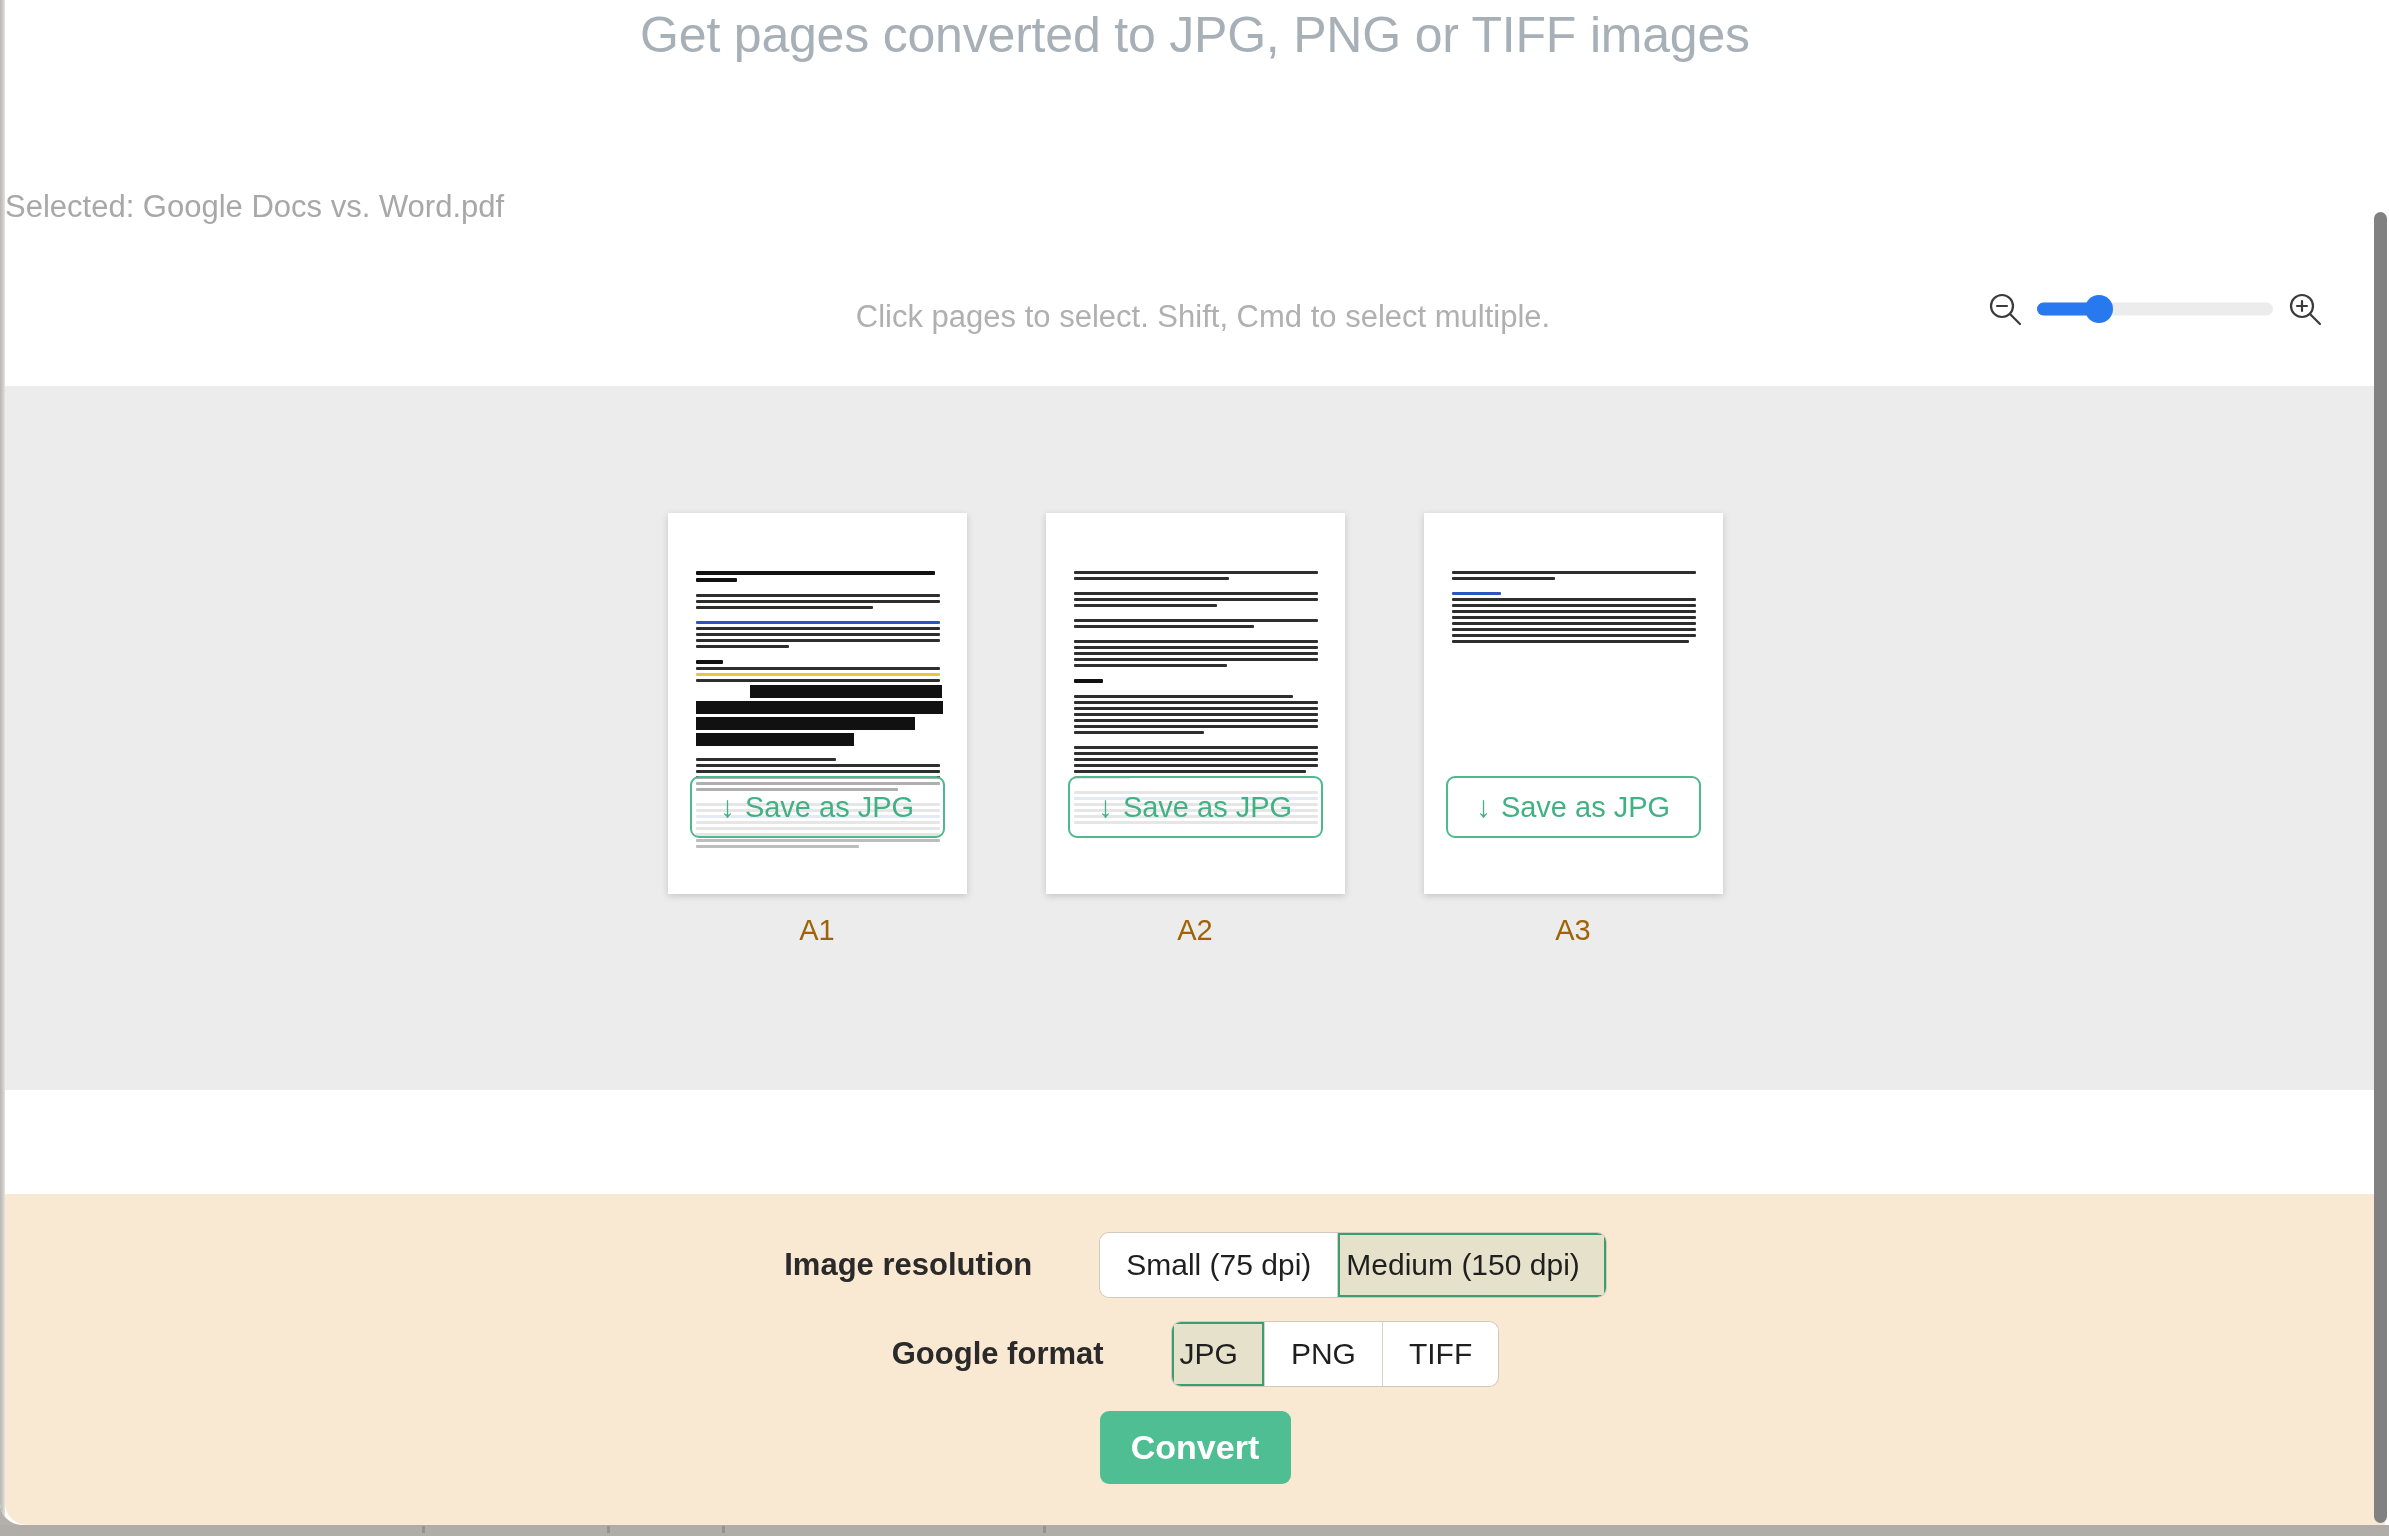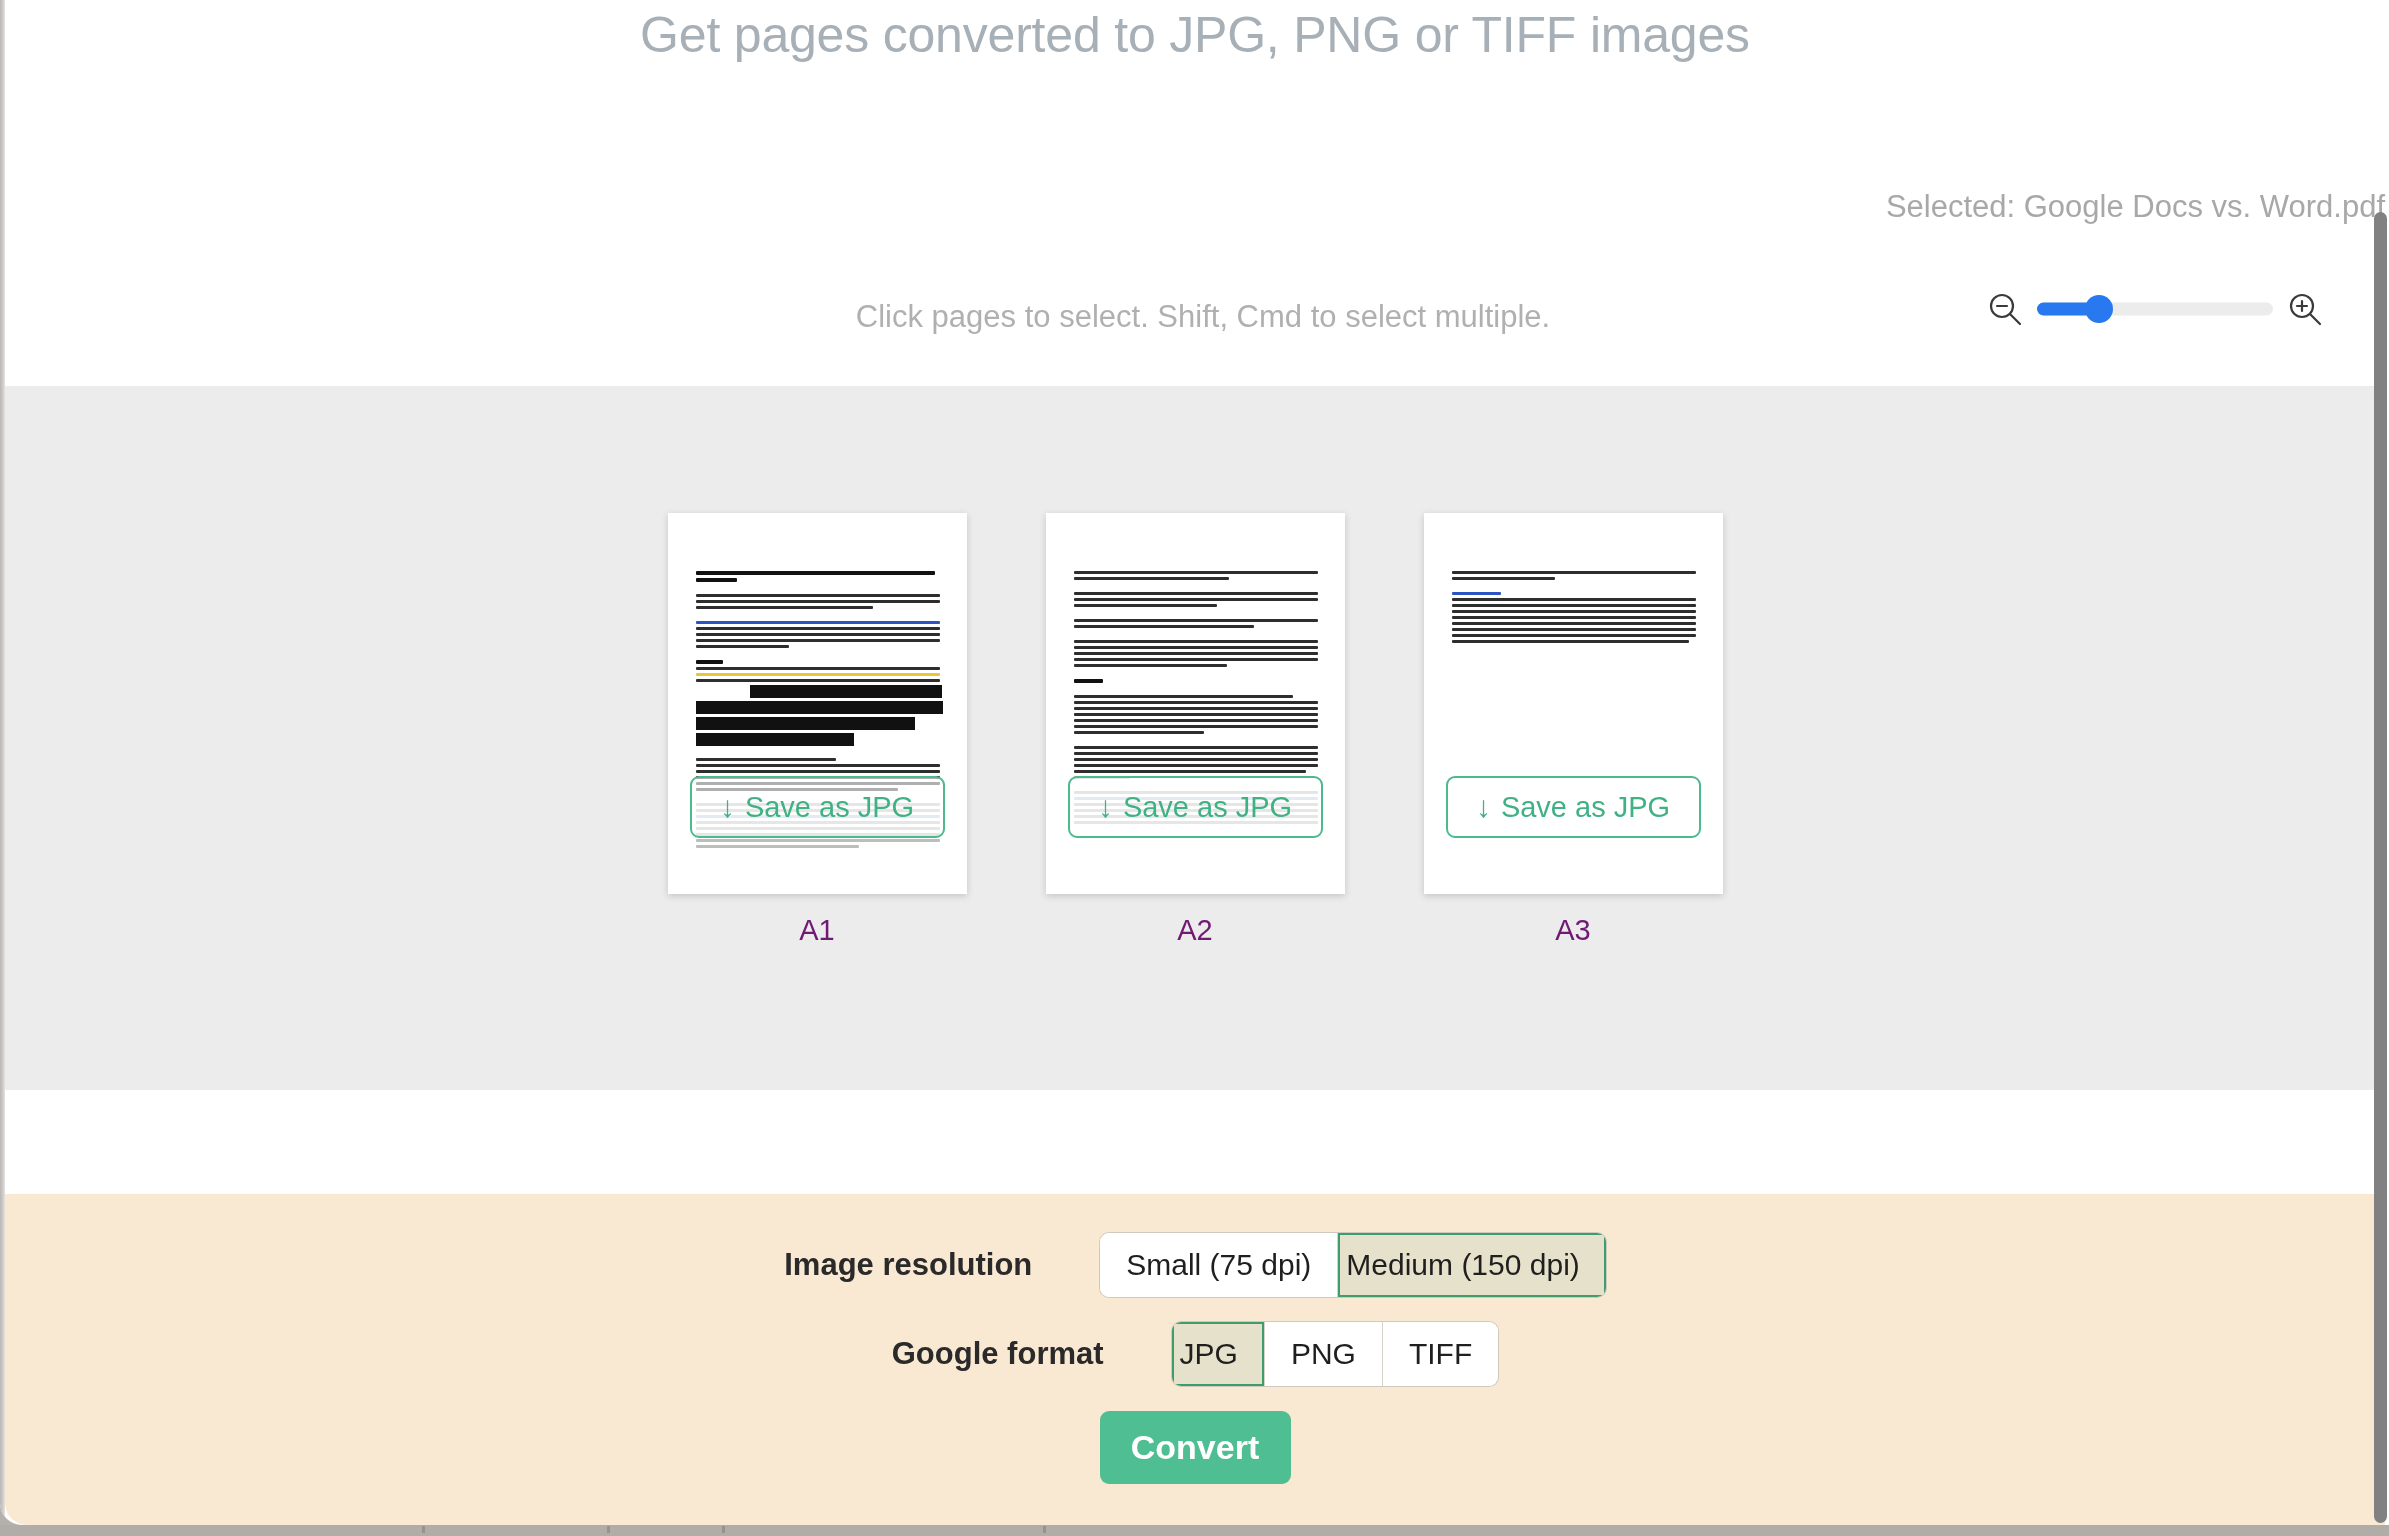--- a/index.html
+++ b/index.html
@@ -50,21 +50,21 @@
     font-weight: 400;
     color: #a7afb7;
     letter-spacing: -0.2px;
     white-space: nowrap;
   }
 
   #selected-file {
     position: absolute;
     left: 0; top: 189px;
     width: 2380px;
-    text-align: right;
+    text-align: left;
     font-size: 31px;
     color: #a8a8a8;
     white-space: nowrap;
   }
 
   #selection-hint {
     position: absolute;
     left: 0; top: 299px;
     width: 2380px;
     text-align: center;
@@ -193,21 +193,21 @@
     align-items: center;
     justify-content: center;
     gap: 10px;
     cursor: pointer;
   }
   .save-btn .arrow { font-size: 30px; line-height: 1; }
 
   .page-label {
     margin-top: 20px;
     font-size: 29px;
-    color: #701a75;
+    color: #a16207;
   }
 
   
   #mid-spacer {
     position: absolute;
     left: 5px; top: 1091px;
     width: 2380px;
     height: 103px;
     background: #ffffff;
   }

